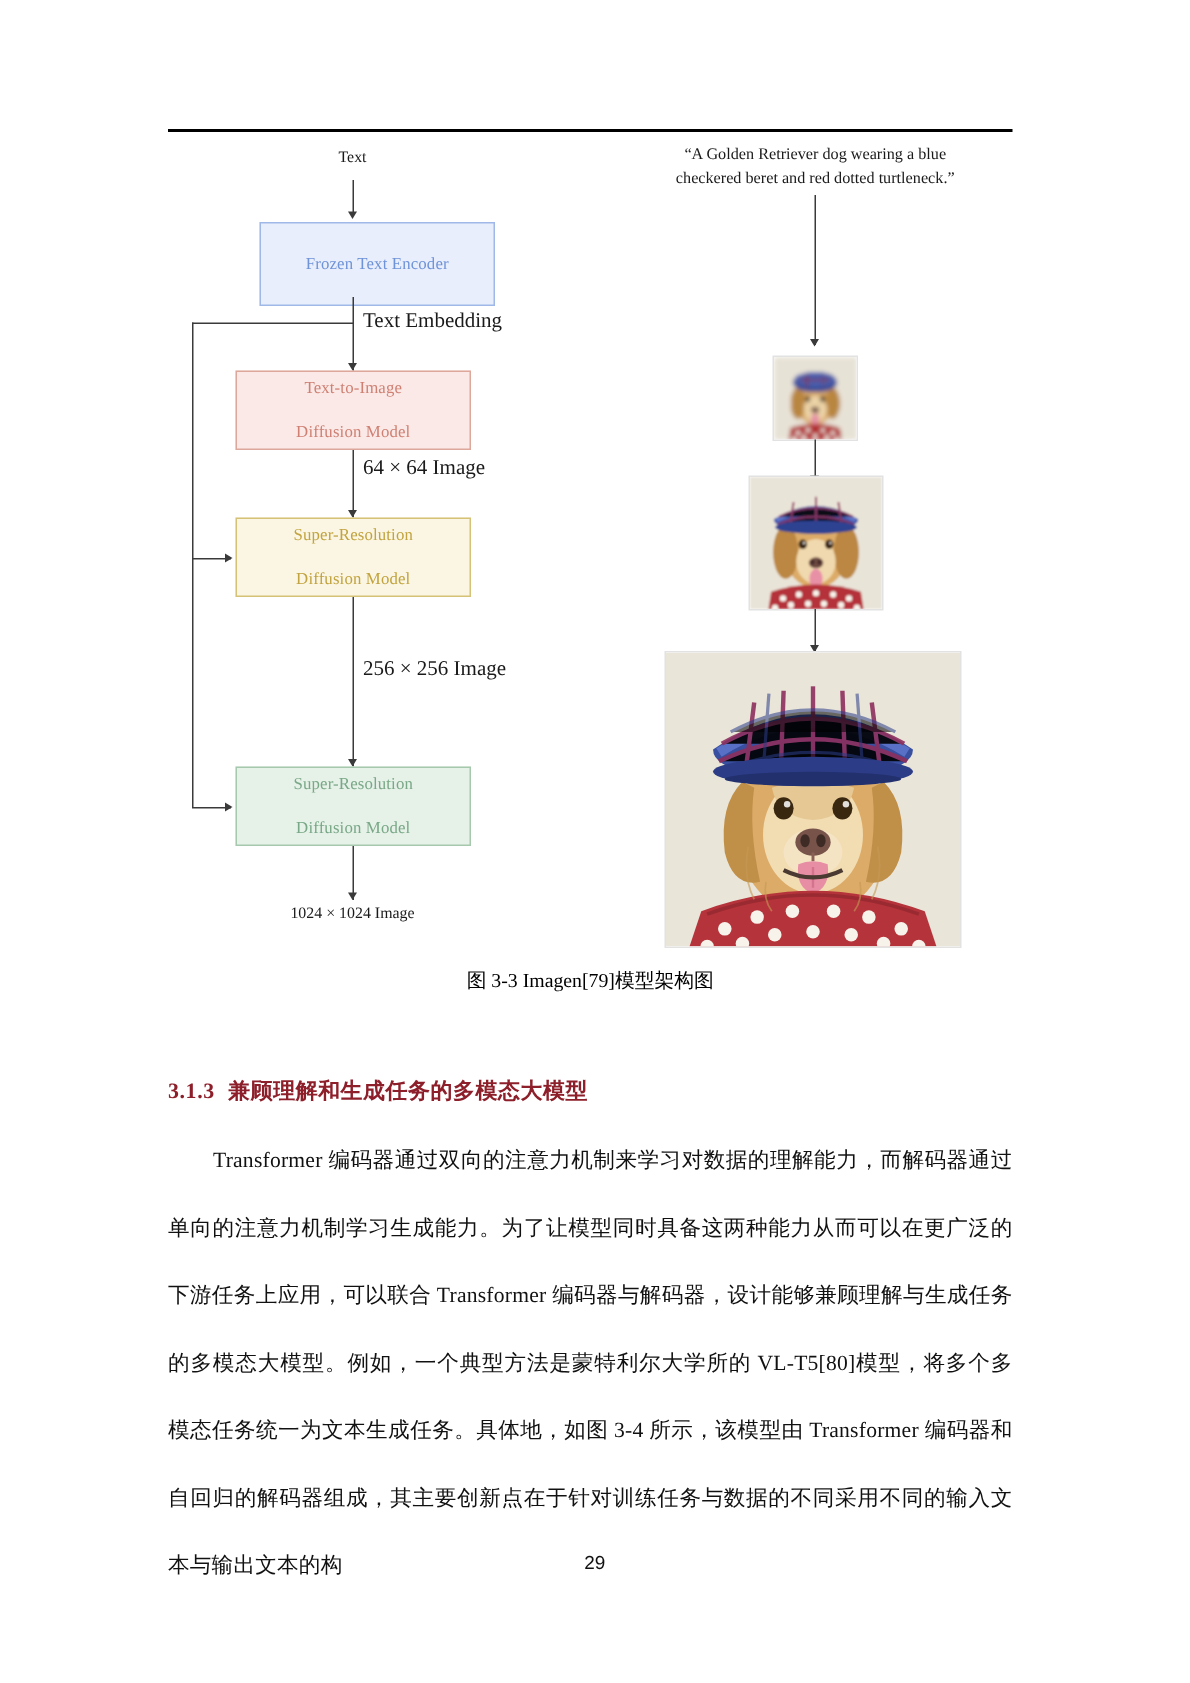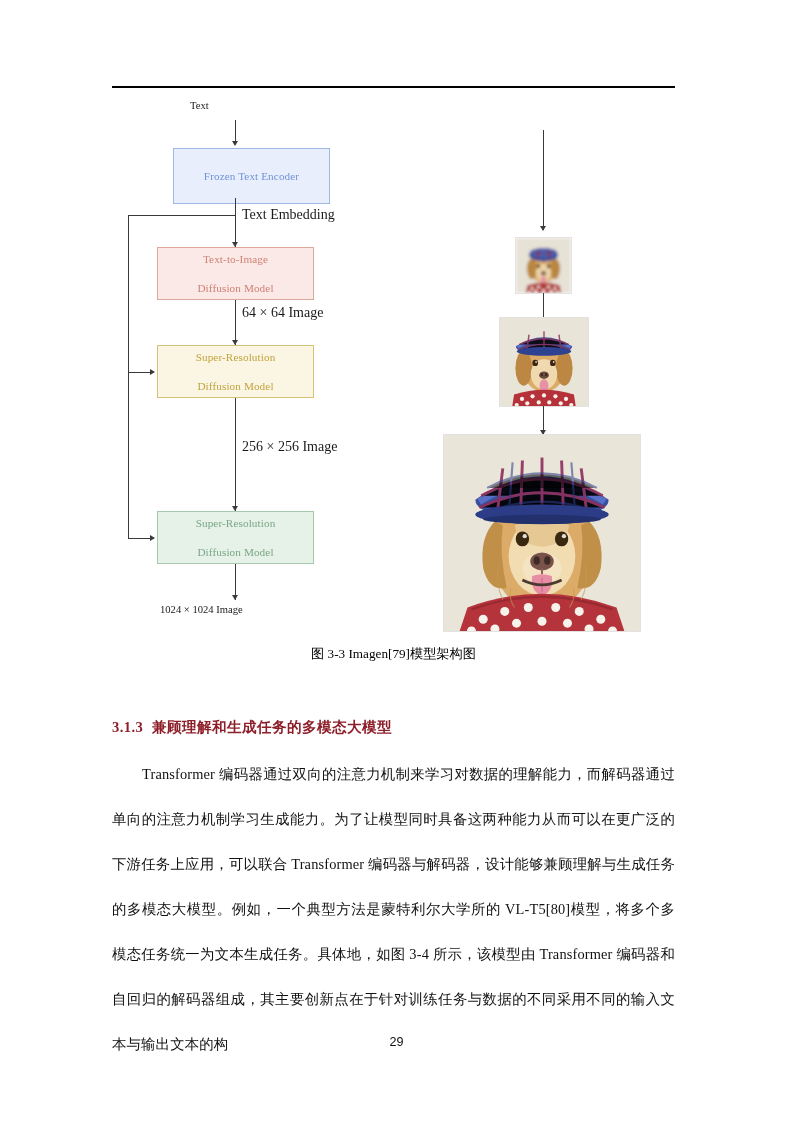--- a/index.html
+++ b/index.html
@@ -24,21 +24,21 @@
     font-size:11.2px;line-height:14.5px;display:flex;
     align-items:center;justify-content:center;letter-spacing:.1px;
   }
   .node span{display:block;}
   .n-encoder{background:#e8eefc;border-color:#9fb8e8;color:#6f93d8;}
   .n-t2i{background:#fae9e7;border-color:#dda79c;color:#cf8073;}
   .n-sr1{background:#faf6e3;border-color:#d6c277;color:#c2a33f;}
   .n-sr2{background:#e6f1e8;border-color:#a6c9ae;color:#79a887;}
 
   .lbl{position:absolute;font-size:14px;color:#1a1a1a;white-space:nowrap;}
-  .lbl-c{position:absolute;font-size:10.6px;color:#1a1a1a;white-space:nowrap;}
+  .lbl-c{position:absolute;font-size:10.6px;color:#1a1a1a;white-space:nowrap;text-align:center;}
 
   .ln{position:absolute;background:#3a3a3a;}
   .vln{width:1px;}
   .hln{height:1px;}
   .arrowhead{position:absolute;width:0;height:0;border-left:3.4px solid transparent;
              border-right:3.4px solid transparent;border-top:5.4px solid #3a3a3a;}
   .arrowhead.right{border-left:5.4px solid #3a3a3a;border-top:3.4px solid transparent;
              border-bottom:3.4px solid transparent;border-right:none;}
 
   
@@ -125,20 +125,24 @@
         </span>
       </div>
 
       <div class="ln vln" style="left:123px;top:472px;height:36px;"></div>
       <div class="arrowhead" style="left:120px;top:503px;"></div>
       <div class="lbl-c" style="left:48px;top:512px;width:150px;">1024 × 1024 Image</div>
     </div>
 
     <div class="samples">
 
+      <div class="prompt">
+        <span>“A Golden Retriever dog wearing a blue</span><br>
+        <span>checkered beret and red dotted turtleneck.”</span>
+      </div>
 
       <div class="ln vln" style="left:131px;top:38px;height:100px;"></div>
       <div class="arrowhead" style="left:128px;top:134px;"></div>
 
       <div class="imgbox" style="left:104px;top:146px;width:55px;height:55px;">
         <svg width="55" height="55" viewBox="0 0 100 100" shape-rendering="crispEdges">
           <defs>
             <filter id="px64">
                 <feGaussianBlur stdDeviation="2.6"></feGaussianBlur>
               </filter>

